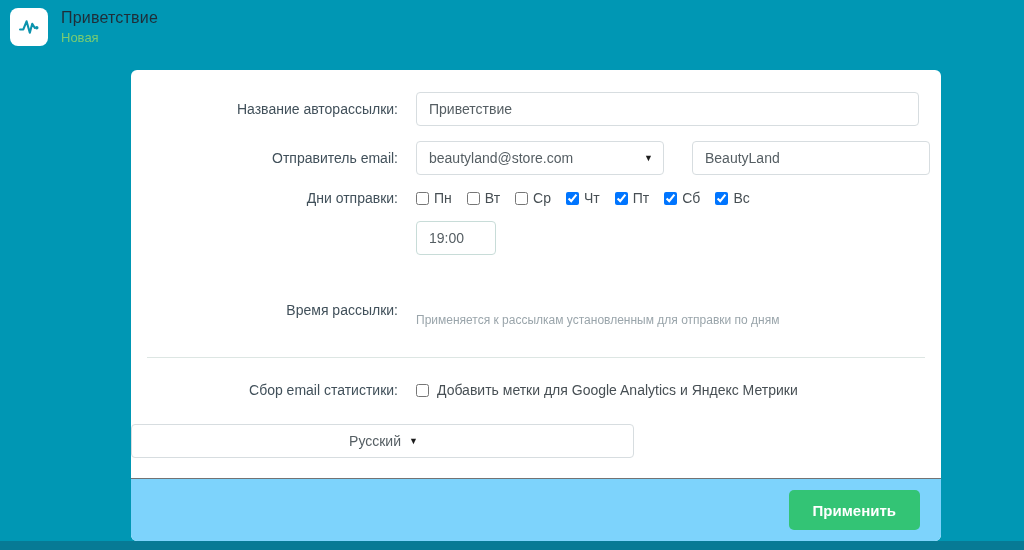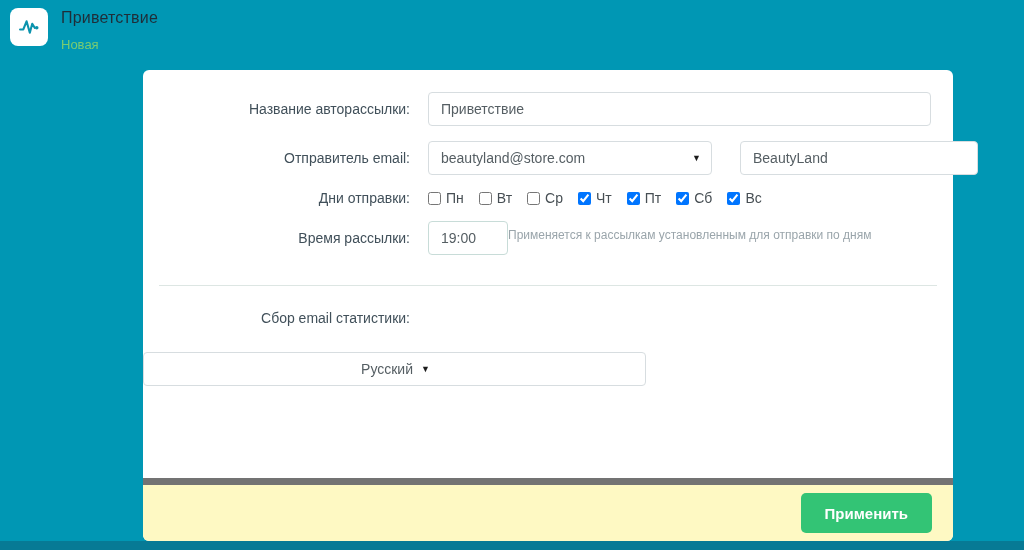--- a/index.html
+++ b/index.html
@@ -11,25 +11,25 @@
   body { background: #0097b4; position: relative; }
 
   
   .app-header { position: absolute; top: 8px; left: 10px; display: flex; align-items: flex-start; }
   .app-icon {
     width: 38px; height: 38px; background: #ffffff; border-radius: 8px;
     display: flex; align-items: center; justify-content: center; flex-shrink: 0;
   }
   .header-texts { margin-left: 13px; padding-top: 1px; }
   .page-title { font-size: 16px; color: #1f2d38; font-weight: 400; letter-spacing: .2px; }
-  .page-subtitle { font-size: 13px; color: #79cc72; margin-top: 10px; }
+  .page-subtitle { font-size: 13px; color: #79cc72; margin-top: 3px; }
 
   
   .card {
-    position: absolute; left: 143px; top: 70px; width: 810px; height: 471px;
+    position: absolute; left: 131px; top: 70px; width: 810px; height: 471px;
     background: #ffffff; border-radius: 6px; display: flex; flex-direction: column;
   }
   .card-body { padding-top: 22px; flex: 1; }
 
   .form-row { display: flex; align-items: center; margin-bottom: 15px; }
   .form-row.top-align { align-items: flex-end; }
   .label-col {
     width: 285px; text-align: right; padding-right: 18px;
     font-size: 14px; color: #41505a; flex-shrink: 0;
   }
@@ -44,42 +44,42 @@
   .input-name { width: 503px; }
   .input-sender-name { width: 238px; margin-left: 28px; }
   .input-time { width: 80px; border-color: #c8dcd8; }
 
   .select-box {
     height: 34px; border: 1px solid #d7dde0; border-radius: 4px;
     display: flex; align-items: center; justify-content: space-between;
     padding: 0 10px 0 12px; font-size: 14px; color: #555e63; background: #fff;
     cursor: default;
   }
-  .select-sender { width: 284px; gap: 7px; }
+  .select-sender { width: 248px; gap: 7px; }
   .select-language { width: 503px; justify-content: center; }
   .select-arrow { font-size: 9px; color: #1c1c1c; margin-left: 8px; }
 
   .days-row { }
   .day-item { display: inline-flex; align-items: center; margin-right: 15px; font-size: 14px; color: #474f54; }
   .day-item input { width: 13px; height: 13px; margin-right: 5px; }
 
-  .time-block { display: flex; flex-direction: row; }
-  .field-hint { font-size: 12px; color: #9aa5ab; margin-top: 7px; }
+  .time-block { display: flex; flex-direction: column; gap: 40px; }
+  .field-hint { font-size: 12px; color: #9aa5ab; margin-top: 18px; }
 
   .section-divider { border: none; border-top: 1px solid #dde6e3; margin: 30px 16px 24px 16px; }
 
   .stats-row { margin-bottom: 26px; }
   .checkbox-label { display: inline-flex; align-items: center; font-size: 14px; color: #474f54; }
   .checkbox-label input { width: 13px; height: 13px; margin-right: 8px; }
 
   
   .card-footer {
-    height: 63px; background: #fef9c3; border-radius: 0 0 6px 6px;
+    height: 63px; background: #7dd3fc; border-radius: 0 0 6px 6px;
     display: flex; align-items: center; justify-content: flex-end; padding-right: 21px;
-    border-top: 7px solid #737373;
+    border-top: 1px solid #737373;
   }
   .apply-button {
     background: #33c475; color: #ffffff; border: none; border-radius: 5px;
     height: 40px; padding: 0 24px; font-size: 15px; font-weight: bold;
     font-family: "Liberation Sans", sans-serif; cursor: pointer;
   }
 
   .bottom-bar { position: absolute; left: 0; bottom: 0; width: 1024px; height: 9px; background: #077a95; }
 </style>
 </head>
@@ -158,20 +158,26 @@
       <div class="time-block">
         <input class="text-input input-time" type="text" value="19:00" style="">
         <div class="field-hint">Применяется к рассылкам установленным для отправки по дням</div>
       </div>
     </div>
 
     <hr class="section-divider">
 
     <div class="form-row stats-row">
       <div class="label-col">Сбор email статистики:</div>
+      <div class="control-col">
+        <label class="checkbox-label">
+          <input type="checkbox" style="">
+          <span>Добавить метки для Google Analytics и Яндекс Метрики</span>
+        </label>
+      </div>
     </div>
 
     <div class="form-row">
       <div class="control-col">
         <div class="select-box select-language">
           <span>Русский</span>
           <span class="select-arrow">▼</span>
         </div>
       </div>
     </div>

